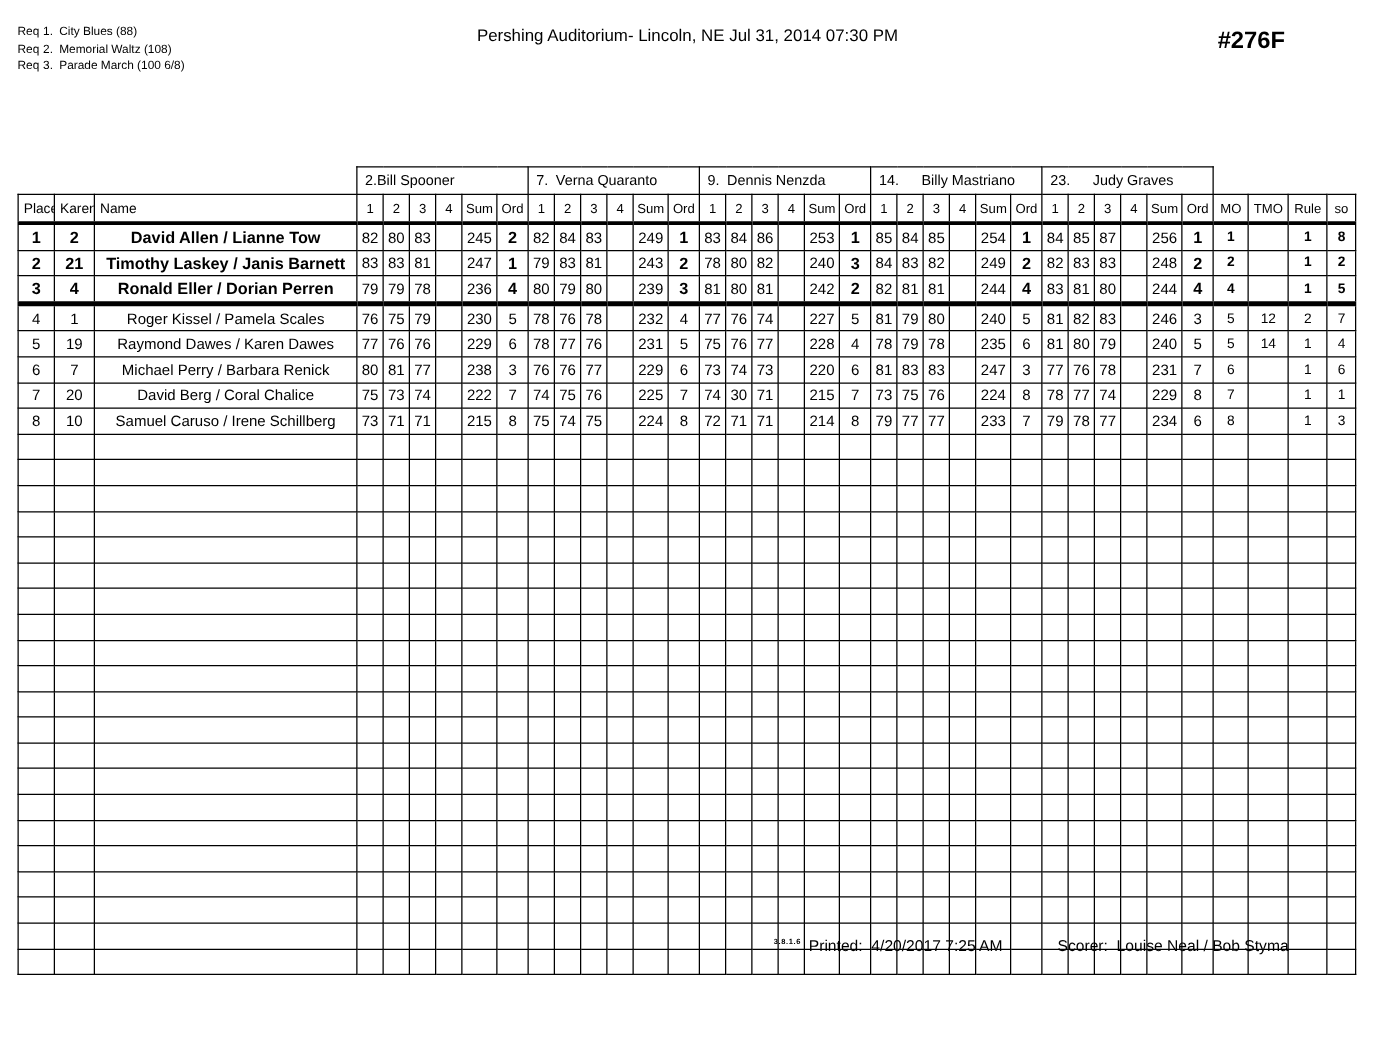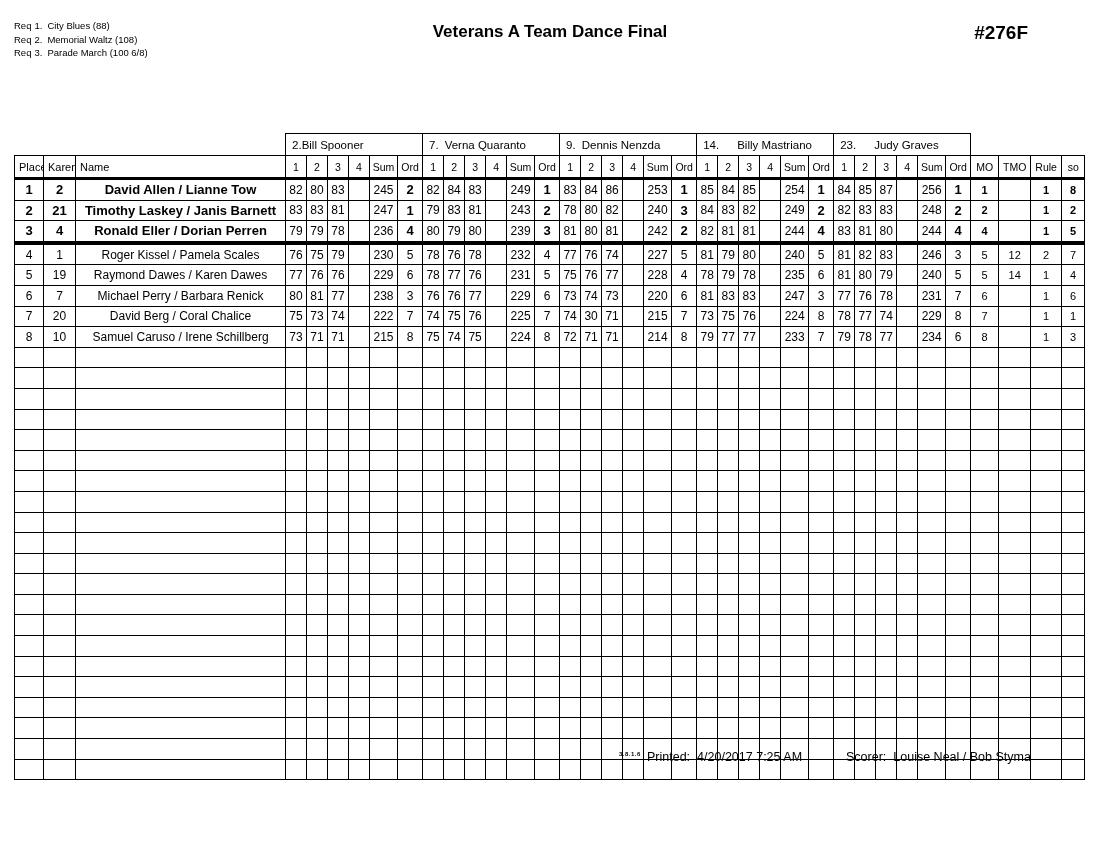--- a/index.html
+++ b/index.html
@@ -191,21 +191,21 @@
 </head>
 <body>
 
 <div id="req-block">
     <span class="req-line"><span class="req-label">Req</span><span class="req-num">1.</span><span class="req-title">City Blues (88)</span></span>
     <span class="req-line"><span class="req-label">Req</span><span class="req-num">2.</span><span class="req-title">Memorial Waltz (108)</span></span>
     <span class="req-line"><span class="req-label">Req</span><span class="req-num">3.</span><span class="req-title">Parade March (100 6/8)</span></span>
   </div>
 
 <div id="title-block">
-  <div id="division-title">Veterans A Team Dance Final</div>
+  <div id="venue-line">Pershing Auditorium- Lincoln, NE  Jul 31, 2014  07:30 PM</div>
 </div>
 <div id="event-number">#276F</div>
 
 <div id="sheet">
   <table class="grid">
     <colgroup id="cols">
         <col style="width: 29px;">
         <col style="width: 32px;">
         <col style="width: 210px;">
         <col style="width: 21px;">

